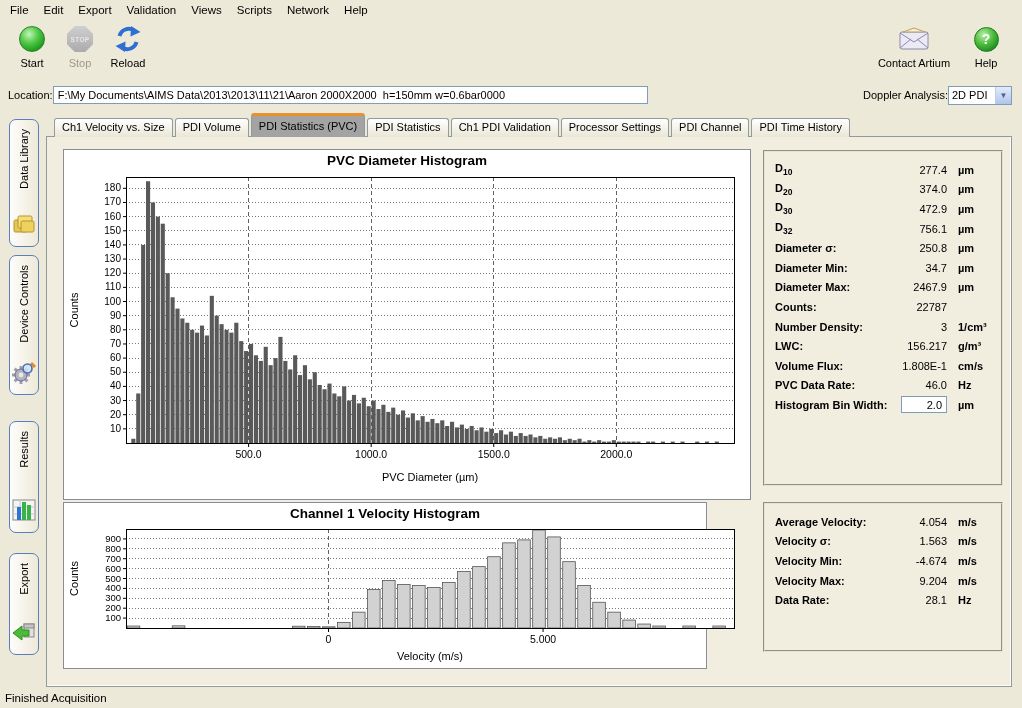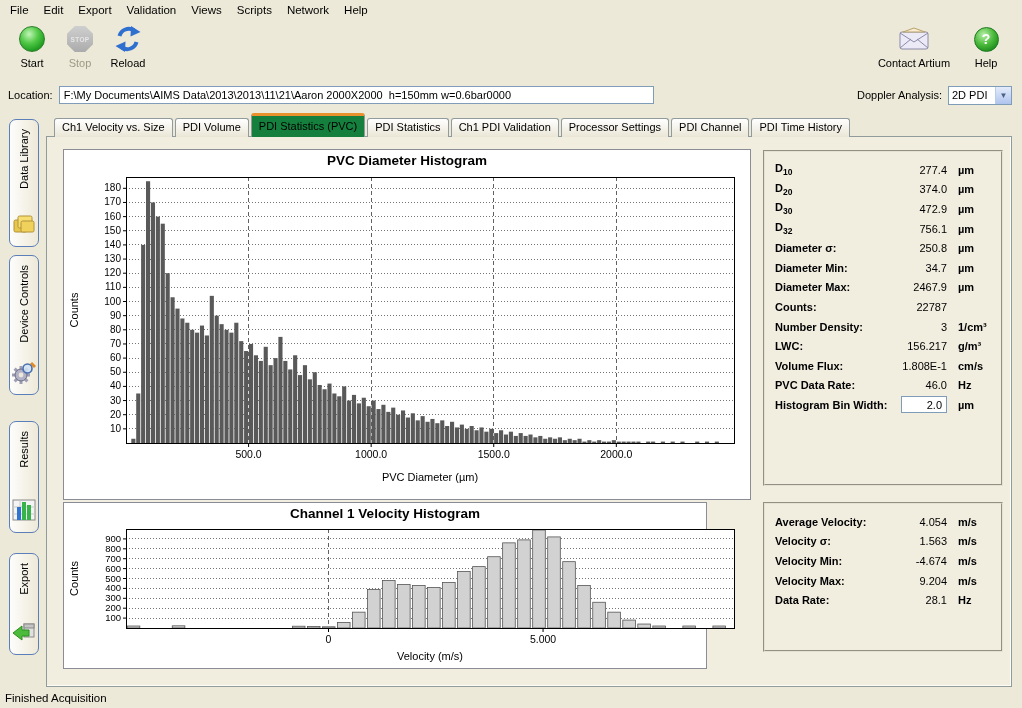--- a/index.html
+++ b/index.html
@@ -31,21 +31,21 @@
   .stop-oct { width:26px; height:26px;
     clip-path:polygon(30% 0,70% 0,100% 30%,100% 70%,70% 100%,30% 100%,0 70%,0 30%);
     background:linear-gradient(#cfcfcf,#ababab); display:flex; align-items:center; justify-content:center;
     color:#e6e6e6; font-size:6.5px; font-weight:bold; letter-spacing:.4px; }
   .help-circle { width:25px; height:25px; border-radius:50%;
     background:radial-gradient(circle at 38% 30%, #b9f0a9, #4cbb3c 45%, #1e8f1e 78%, #136713);
     border:1px solid #1e7a1e; color:#fff; font-weight:bold; font-size:14px;
     display:flex; align-items:center; justify-content:center; }
 
   
-  .locationbar { height:30px; flex:none; display:flex; align-items:center; font-size:11px; padding:0 10px 2px 8px; gap:6px; }
+  .locationbar { height:30px; flex:none; display:flex; align-items:center; font-size:11px; padding:0 10px 2px 8px; }
   .location-input { width:595px; height:18px; border:1px solid #7F9DB9; background:#fff;
     font-family:Liberation Sans, sans-serif; font-size:11px; padding:1px 4px; }
   .loc-spacer { flex:1; }
   .xp-select { width:64px; height:19px; border:1px solid #7F9DB9; background:#fff;
     display:flex; align-items:center; font-size:11px; }
   .xp-select .sel-text { flex:1; padding-left:3px; }
   .xp-select .sel-arrow { width:16px; height:17px; margin:0; border-left:1px solid #B9CDE8;
     background:linear-gradient(#E3ECFB,#AFC4EE); display:flex; align-items:center; justify-content:center;
     color:#4D6185; font-size:8px; }
 
@@ -56,21 +56,21 @@
     background:linear-gradient(90deg,#fdfdfb,#eee9d8); display:flex; flex-direction:column;
     align-items:center; justify-content:space-between; padding:9px 0 6px 0; cursor:default; }
   .side-label { writing-mode:vertical-rl; transform:rotate(180deg); font-size:11px; color:#000; }
   .side-ico { width:24px; height:24px; }
 
   .content { flex:1; padding-right:10px; display:flex; flex-direction:column; min-width:0; }
   .tabstrip { height:25px; flex:none; display:flex; align-items:flex-end; padding-left:8px; position:relative; z-index:3; }
   .tab { height:19px; line-height:17px; padding:0 7px; font-size:11px; white-space:nowrap;
     background:linear-gradient(#ffffff,#eae6d6); border:1px solid #919B9C; border-bottom:none;
     border-radius:3px 3px 0 0; margin-right:2px; position:relative; top:1px; cursor:default; }
-  .tab.active { height:24px; line-height:21px; background:#15803d; border-top:3px solid #E8912D;
+  .tab.active { height:24px; line-height:21px; background:#a3a3a3; border-top:3px solid #E8912D;
     top:1px; z-index:4; }
   .tabpage { position:relative; flex:1; border:1px solid #919B9C; background:#F1EEE0;
     box-shadow:inset -1px -1px 0 #fdfcf7; z-index:2; }
 
   
   .chart-panel { position:absolute; background:#fff; border:1px solid #8a8d96; }
   .chart-title { text-align:center; font-weight:bold; font-size:13.5px; padding-top:3px; height:21px; }
   .stats-panel { position:absolute; background:#F1EEE0; border:2px groove #e6e2d2; padding:8px 10px 4px 10px; }
   .stat-row { display:flex; align-items:center; height:19.6px; font-size:11px; }
   .stat-label { flex:1; font-weight:bold; white-space:nowrap; }

